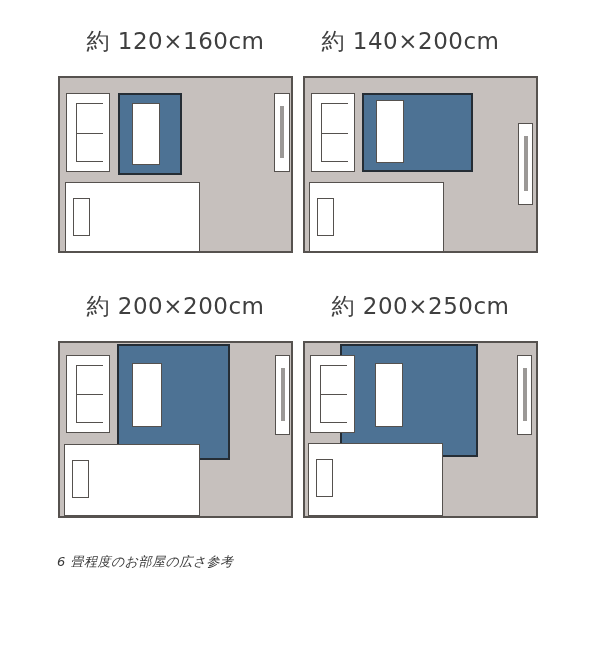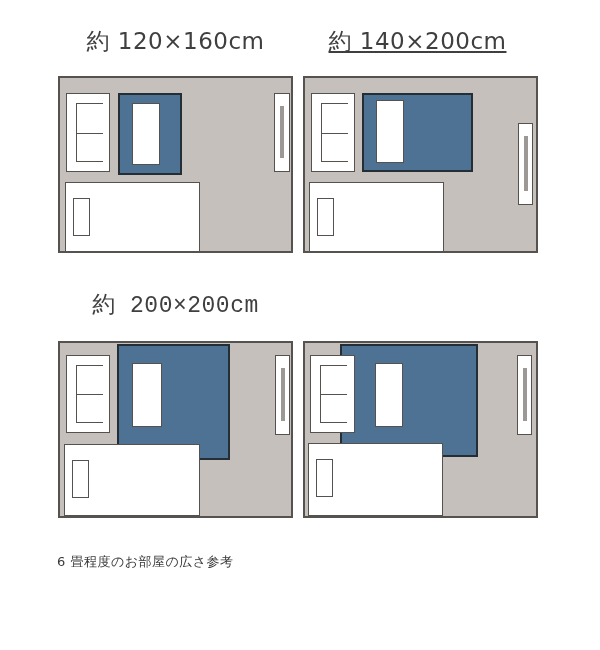--- a/index.html
+++ b/index.html
@@ -44,21 +44,21 @@
   .pillow{
     position:absolute;left:7px;top:15px;width:17px;height:38px;
     box-sizing:border-box;background:var(--furn-fill,#ffffff);
     border:1.5px solid var(--furn-border,#55514e);
   }
   .footer{
     position:absolute;left:57px;top:553px;
     color:var(--footer-color,#3a3a3a);
   }
   .footer-heading{
-    font-size:13px;line-height:18px;margin:0 0 9px 0;letter-spacing:0.5px;
+    font-size:13px;line-height:18px;margin:0 0 9px 0;letter-spacing:0.5px;font-style:italic;
   }
   .footer-item{
     font-size:9.5px;line-height:14.5px;letter-spacing:0.3px;
   }
 </style>
 </head>
 <body style="--page-bg: #ffffff; --room-fill: #c6c0bd; --room-border: #56524f; --rug-fill: #4d7294; --rug-border: #252d35; --furn-fill: #ffffff; --furn-border: #55514e; --tv-bar: #9b9896; --title-color: #3f3f3f; --footer-color: #3a3a3a;">
 
 <div id="stage">
     <div class="room-title" style="left: 58px; top: 26px; width: 235px;">約 120×160cm</div>
@@ -66,44 +66,45 @@
       <div class="f rug" style="left: 58px; top: 15px; width: 64px; height: 82px;"></div>
       <div class="f sofa" style="left: 6px; top: 15px; width: 44px; height: 79px;">
         <div class="seat"></div>
       </div>
       <div class="f table" style="left: 72px; top: 25px; width: 28px; height: 62px;"></div>
       <div class="f rack" style="left: 214px; top: 15px; width: 16px; height: 79px;"></div>
       <div class="f bed" style="left: 5px; top: 104px; width: 135px; height: 70px;">
         <div class="pillow"></div>
       </div>
     </div>
-    <div class="room-title" style="left: 300px; top: 26px; width: 235px; text-decoration: underline;">約 140×200cm</div>
+    <div class="room-title" style="left: 293px; top: 26px; width: 235px;">約 140×200cm</div>
     <div class="room" style="left: 303px; top: 76px; width: 235px; height: 177px;">
       <div class="f rug" style="left: 57px; top: 15px; width: 111px; height: 79px;"></div>
       <div class="f sofa" style="left: 6px; top: 15px; width: 44px; height: 79px;">
         <div class="seat"></div>
       </div>
       <div class="f table" style="left: 71px; top: 22px; width: 28px; height: 63px;"></div>
       <div class="f rack" style="left: 213px; top: 45px; width: 15px; height: 82px;"></div>
       <div class="f bed" style="left: 4px; top: 104px; width: 135px; height: 70px;">
         <div class="pillow"></div>
       </div>
     </div>
-    <div class="room-title" style="left: 58px; top: 291px; width: 235px; font-family: Liberation Mono, monospace;">約 200×200cm</div>
+    <div class="room-title" style="left: 58px; top: 291px; width: 235px;">約 200×200cm</div>
     <div class="room" style="left: 58px; top: 341px; width: 235px; height: 177px;">
       <div class="f rug" style="left: 57px; top: 1px; width: 113px; height: 116px;"></div>
       <div class="f sofa" style="left: 6px; top: 12px; width: 44px; height: 78px;">
         <div class="seat"></div>
       </div>
       <div class="f table" style="left: 72px; top: 20px; width: 30px; height: 64px;"></div>
       <div class="f rack" style="left: 215px; top: 12px; width: 15px; height: 80px;"></div>
       <div class="f bed" style="left: 4px; top: 101px; width: 136px; height: 72px;">
         <div class="pillow"></div>
       </div>
     </div>
+    <div class="room-title" style="left: 303px; top: 291px; width: 235px;">約 200×250cm</div>
     <div class="room" style="left: 303px; top: 341px; width: 235px; height: 177px;">
       <div class="f rug" style="left: 35px; top: 1px; width: 138px; height: 113px;"></div>
       <div class="f sofa" style="left: 5px; top: 12px; width: 45px; height: 78px;">
         <div class="seat"></div>
       </div>
       <div class="f table" style="left: 70px; top: 20px; width: 28px; height: 64px;"></div>
       <div class="f rack" style="left: 212px; top: 12px; width: 15px; height: 80px;"></div>
       <div class="f bed" style="left: 3px; top: 100px; width: 135px; height: 73px;">
         <div class="pillow"></div>
       </div>

